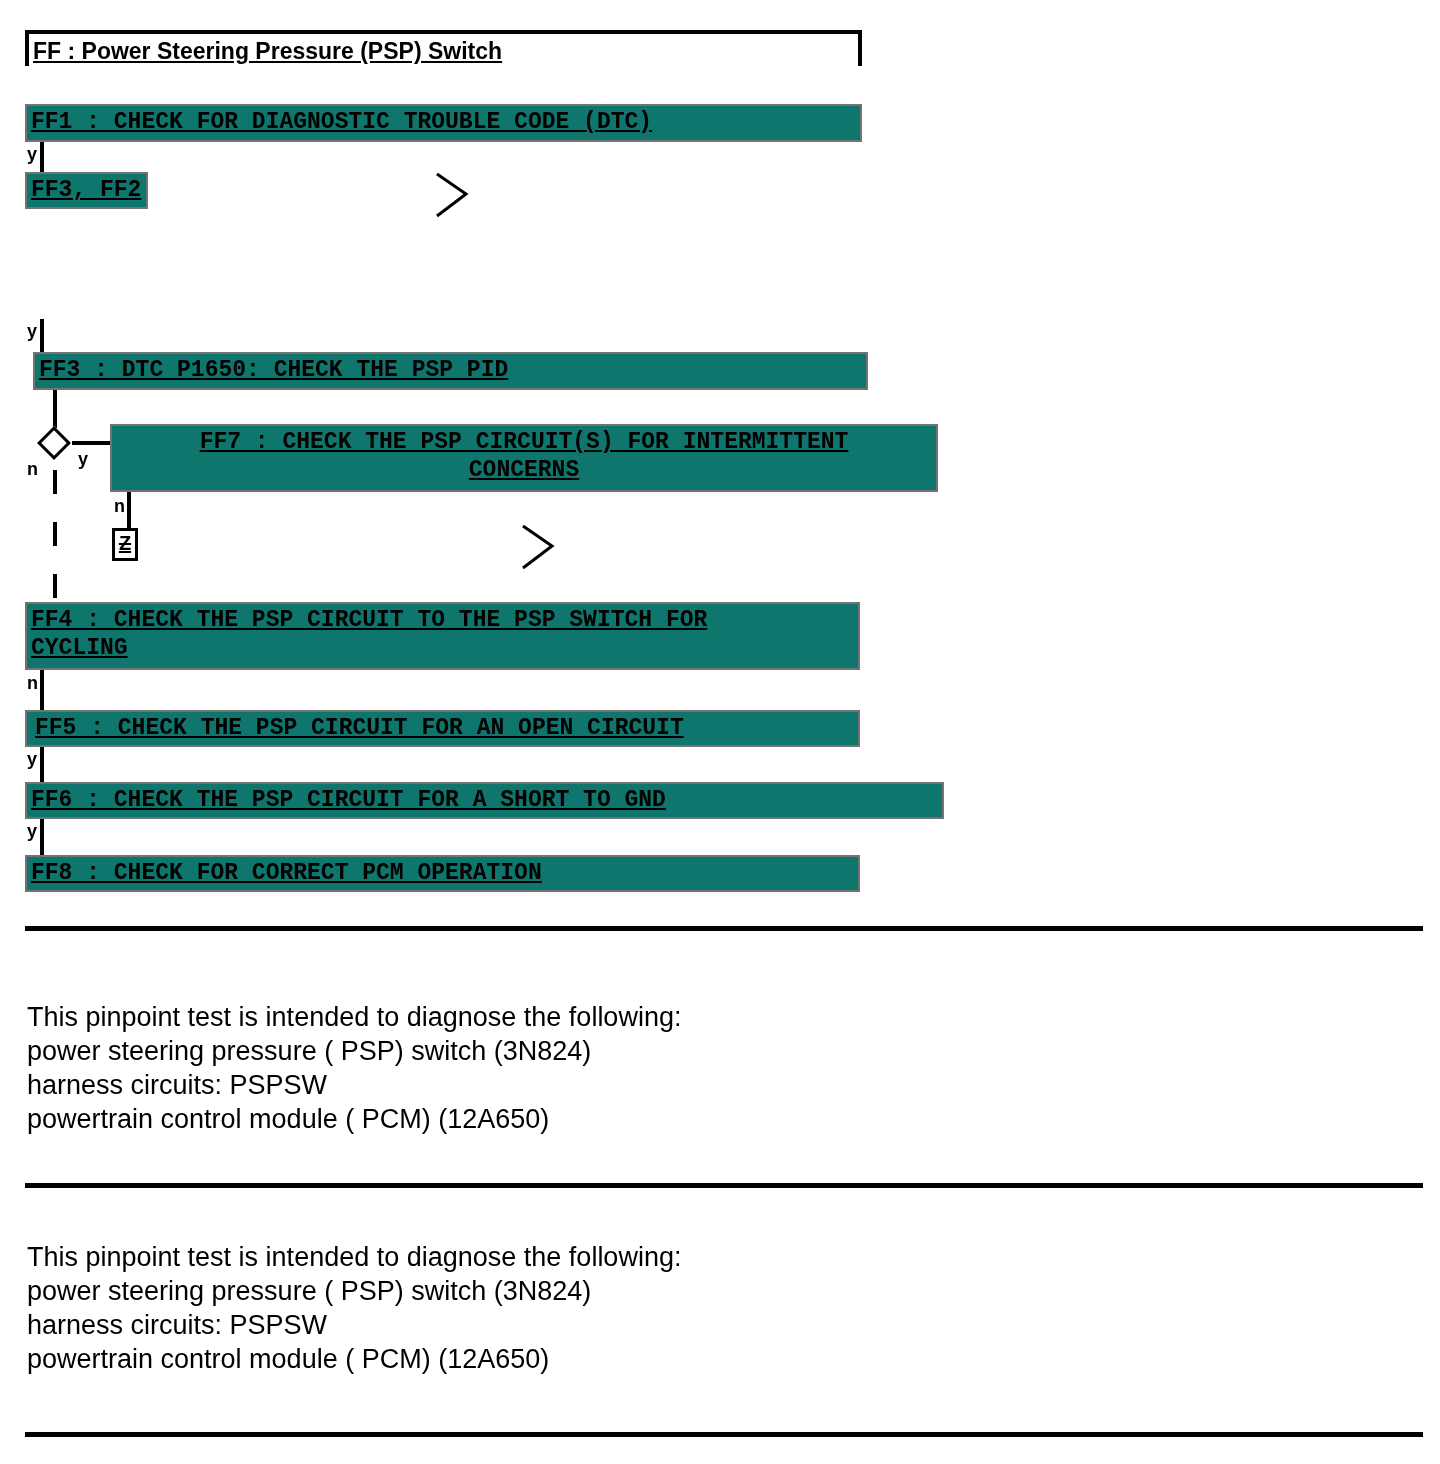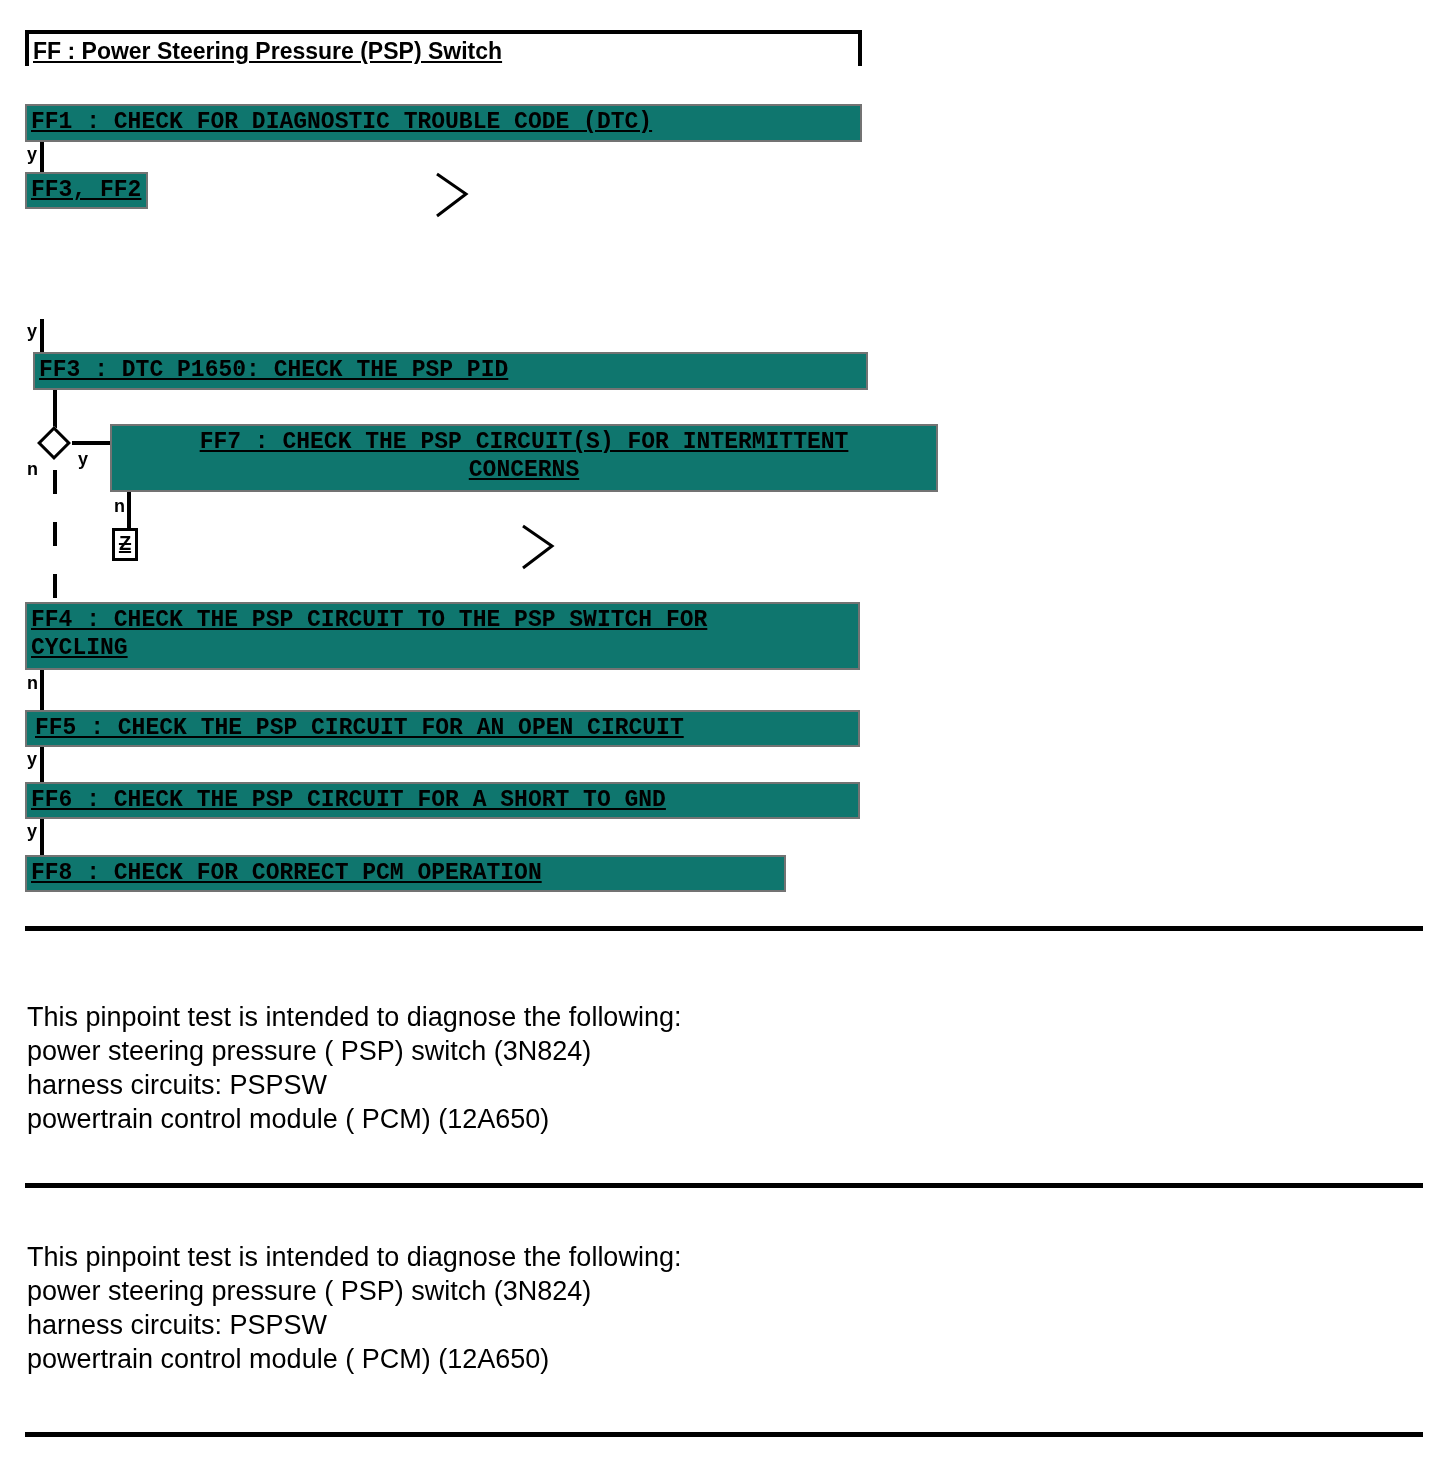--- a/index.html
+++ b/index.html
@@ -168,28 +168,28 @@
   <div class="clabel" style="left:27px; top:674px;">n</div>
   <div class="vline" style="left:40px; top:670px; height:40px;"></div>
 
   <div class="fbox" style="left:25px; top:710px; width:835px; height:37px;padding-left:8px;">
     <span class="lbl">FF5 : CHECK THE PSP CIRCUIT FOR AN OPEN CIRCUIT</span>
   </div>
 
   <div class="clabel" style="left:27px; top:750px;">y</div>
   <div class="vline" style="left:40px; top:747px; height:35px;"></div>
 
-  <div class="fbox" style="left:25px; top:782px; width:835px; height:37px;">
+  <div class="fbox" style="left:25px; top:782px; width:919px; height:37px;">
     <span class="lbl">FF6 : CHECK THE PSP CIRCUIT FOR A SHORT TO GND</span>
   </div>
 
   <div class="clabel" style="left:27px; top:822px;">y</div>
   <div class="vline" style="left:40px; top:819px; height:36px;"></div>
 
-  <div class="fbox" style="left:25px; top:855px; width:761px; height:37px;">
+  <div class="fbox" style="left:25px; top:855px; width:835px; height:37px;">
     <span class="lbl">FF8 : CHECK FOR CORRECT PCM OPERATION</span>
   </div>
 
   <div class="rule" style="top:926px;"></div>
 
   <div class="para" style="top:1000px; width:1380px;">This pinpoint test is intended to diagnose the following:
 power steering pressure ( PSP) switch (3N824)
 harness circuits: PSPSW
 powertrain control module ( PCM) (12A650)</div>
 

